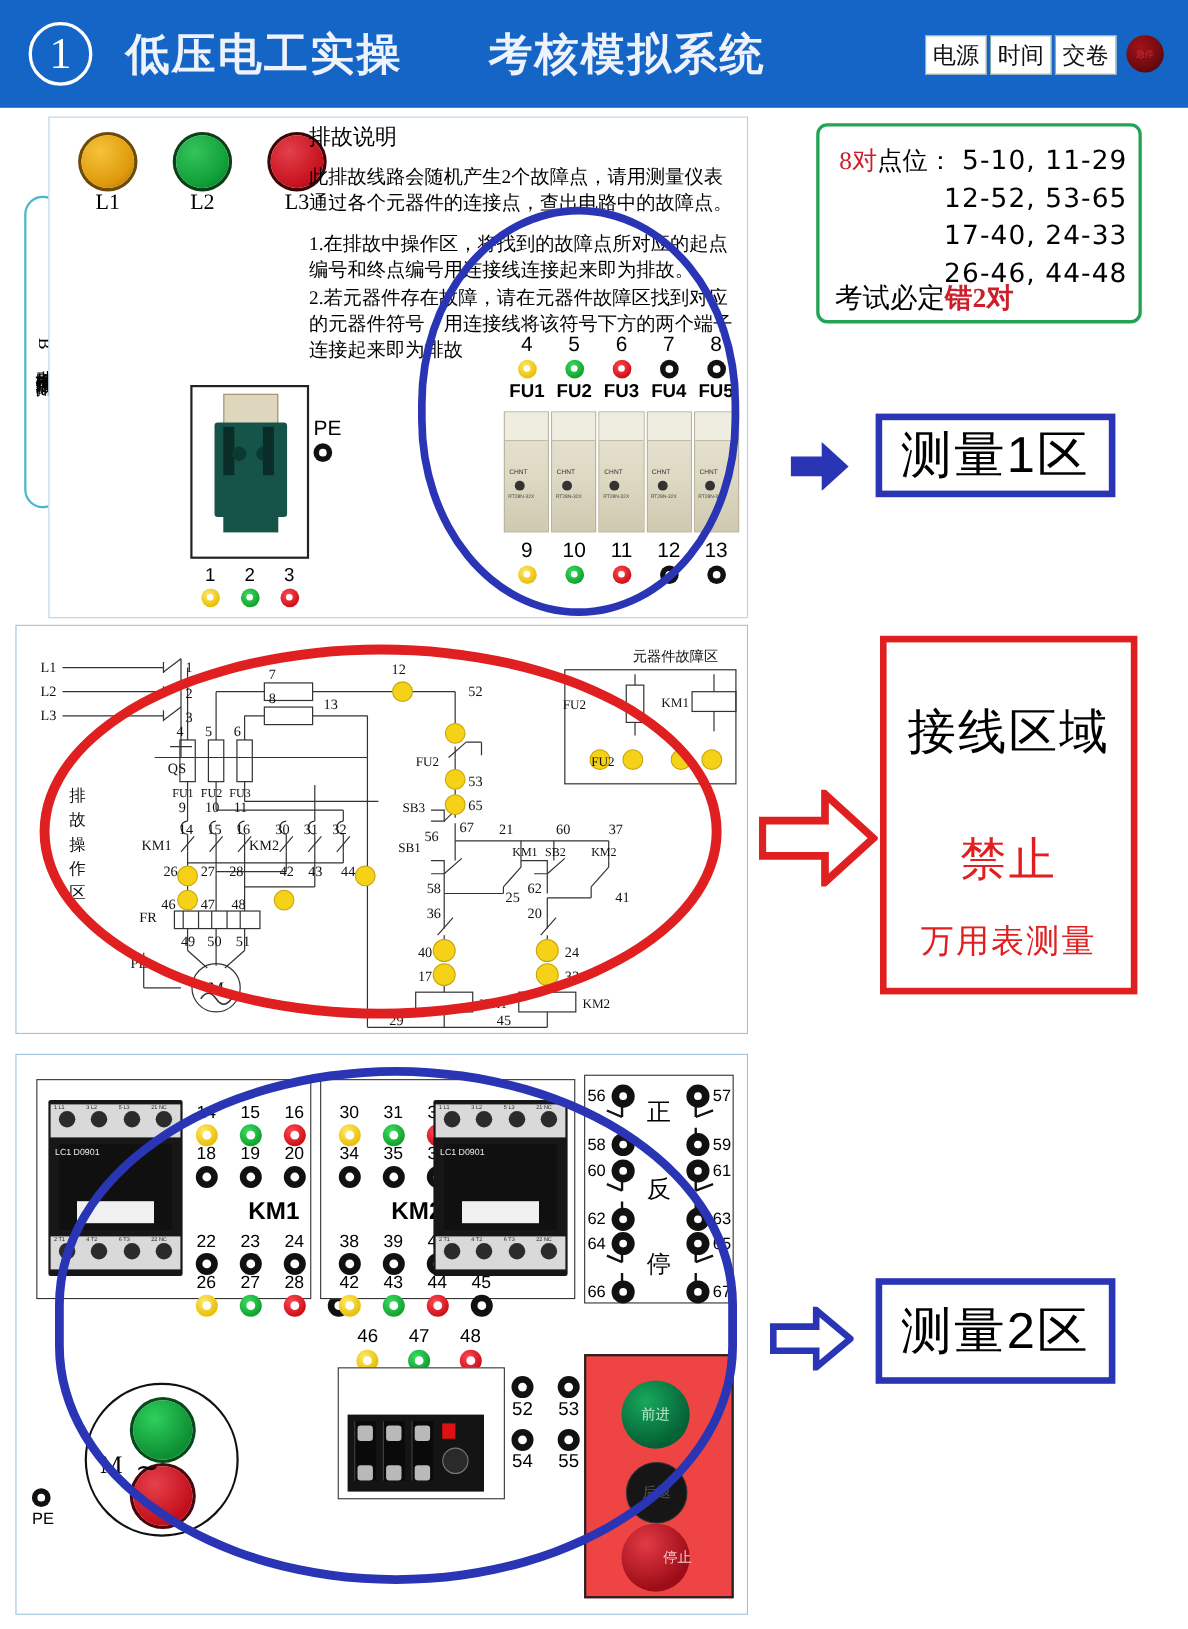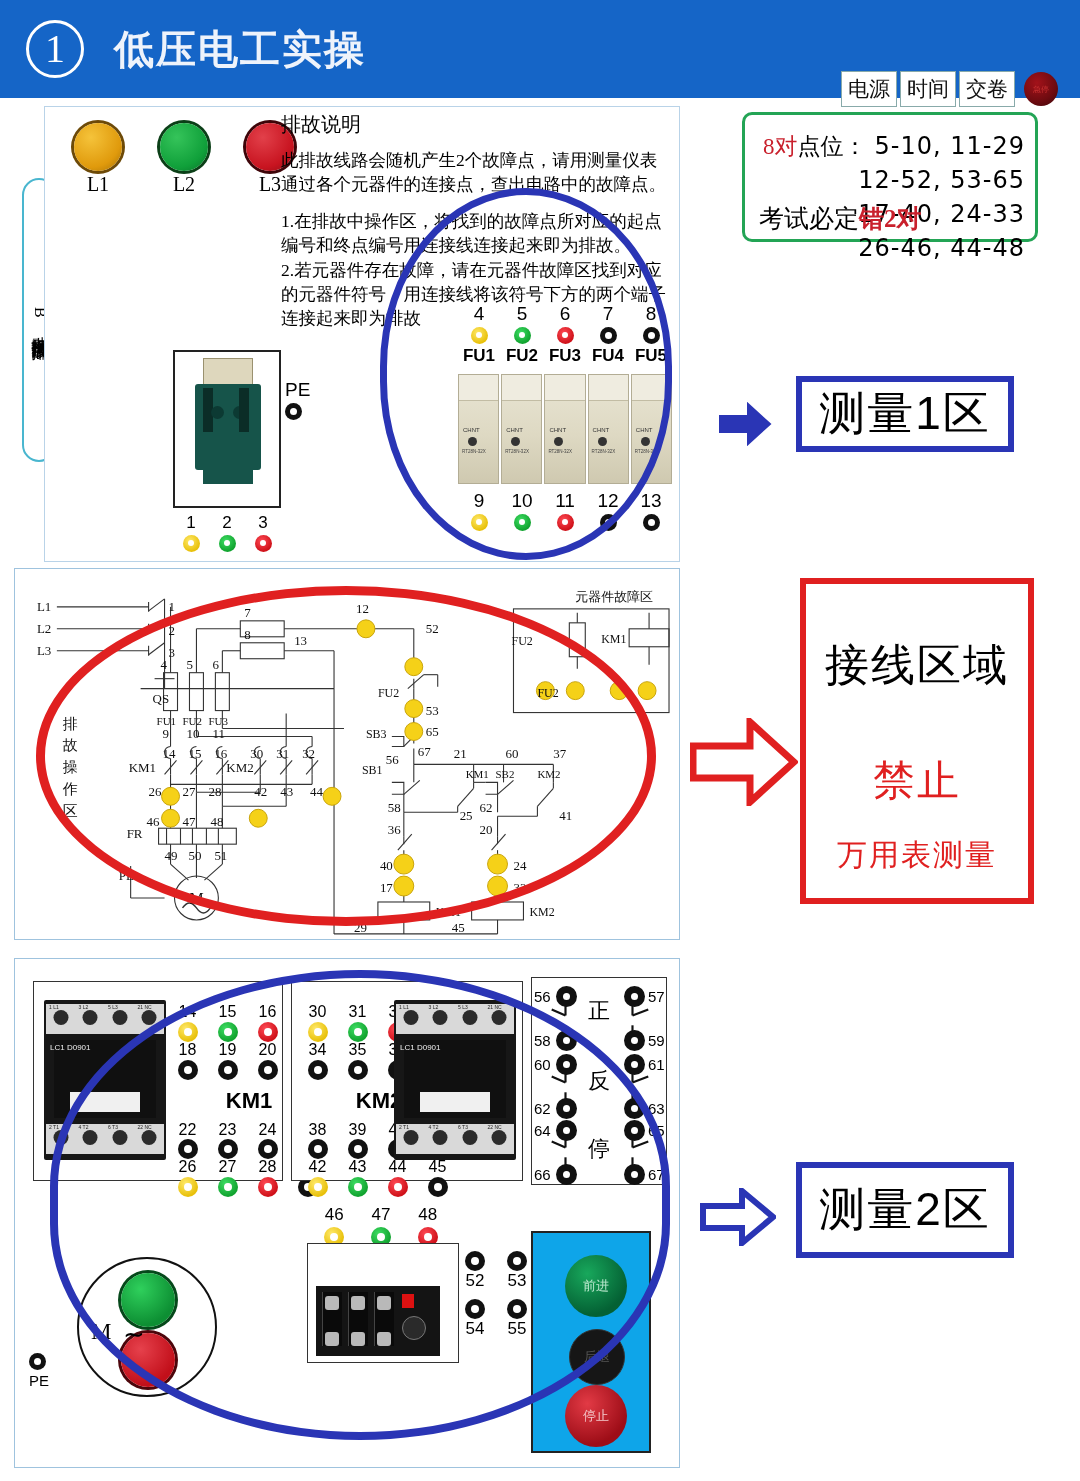--- a/index.html
+++ b/index.html
@@ -23,21 +23,21 @@
     font-family:"Liberation Serif","DejaVu Serif",serif;
   }
   .hdr-t1 {
     color:#eef3fb; font-size:40px; margin-left:30px; letter-spacing:2px;
     font-family:Liberation Serif, serif; font-weight:bold;
   }
   .hdr-t2 {
     color:#eef3fb; font-size:40px; margin-left:78px; letter-spacing:2px;
     font-family:"Liberation Serif","DejaVu Serif",serif; font-weight:bold;
   }
-  .hdr-btns { position:absolute; right:22px; top:32px; display:flex; align-items:center; gap:3px;margin-top:39px; }
+  .hdr-btns { position:absolute; right:22px; top:32px; display:flex; align-items:flex-start; gap:3px; }
   .hdr-btn {
     background:#fff; color:#111; font-size:21px; padding:3px 6px;
     border:1px solid #8aa; font-family:"Liberation Serif","DejaVu Serif",serif;
   }
   .hdr-dot {
     width:34px; height:34px; border-radius:50%;
     background:radial-gradient(circle at 38% 32%, #a3121a 0%, #6d0b10 60%, #3a060a 100%);
     margin-left:6px; position:relative;
   }
   .hdr-dot span{
@@ -107,21 +107,21 @@
   .fuse-unit .knob { position:absolute; left:9px; top:62px; width:9px; height:9px; border-radius:50%; background:#333; }
   .fuse-unit .spec { position:absolute; left:3px; top:74px; font-size:4.5px; color:#444; line-height:1.25; }
 
   .ellipse-blue {
     position:absolute; left:380px; top:188px; width:292px; height:372px;
     border:7px solid #2a35b5; border-radius:50%/48%;
   }
 
   
   .greenbox {
-    position:absolute; left:742px; top:112px; width:296px; height:130px;
+    position:absolute; left:742px; top:112px; width:296px; height:182px;
     border:3px solid #23a455; border-radius:10px; background:#fff;
   }
   .gb-l1 { position:absolute; left:18px; top:16px; font-size:23px; font-family:"Liberation Serif","DejaVu Serif",serif; }
   .gb-l1 b { color:#c9202c; font-weight:normal; }
   .gb-rows { position:absolute; right:10px; top:14px; text-align:right; font-family:"DejaVu Sans",sans-serif; }
   .gb-rows div { font-size:24px; line-height:1.42; letter-spacing:1px; }
   .gb-foot { position:absolute; left:14px; bottom:4px; font-size:25px; font-family:"Liberation Serif","DejaVu Serif",serif; }
   .gb-foot b { color:#c9202c; font-weight:bold; }
 
   
@@ -191,39 +191,40 @@
 
   .pe2 { position:absolute; left:14px; top:394px; }
 
   
   .relay { position:absolute; left:8px; top:42px; width:124px; height:70px; background:#141414; }
   .relay .rb { position:absolute; top:6px; width:20px; height:54px; background:#0a0a0a; border-left:1px solid #444; }
   .relay .sc { position:absolute; width:14px; height:14px; border-radius:3px; background:#b9b9b9; }
   .relay .redb { position:absolute; left:86px; top:8px; width:12px; height:14px; background:#d11; }
   .relay .dial { position:absolute; left:86px; top:30px; width:24px; height:24px; border-radius:50%; background:#2a2a2a; border:1px solid #777; }
 
-  .blackpanel { position:absolute; left:516px; top:272px; width:120px; height:222px; background:#0ea5e9; border:2px solid #222; }
+  .blackpanel { position:absolute; left:516px; top:272px; width:136px; height:222px; background:#ef4444; border:2px solid #222; }
   .bp-g { position:absolute; left:32px; top:22px; width:62px; height:62px; border-radius:50%;
           background:radial-gradient(circle at 36% 30%,#18a85c,#046134 70%); }
   .bp-k { position:absolute; left:36px; top:96px; width:56px; height:56px; border-radius:50%; background:#161616; border:1px solid #333; }
   .bp-r { position:absolute; left:32px; top:152px; width:62px; height:62px; border-radius:50%;
           background:radial-gradient(circle at 36% 30%,#e23a45,#9d0d17 70%); }
   .bp-txt { position:absolute; width:100%; text-align:center; top:22px; font-size:13px; color:#bde8cf; font-family:"Liberation Serif",serif; }
 
   .ellipse-blue2 {
     position:absolute; left:50px; top:970px; width:620px; height:470px;
     border:8px solid #2a35b5; border-radius:50%/46%;
   }
 </style>
 </head>
 <body>
 
 <div class="header">
   <div class="hdr-num">1</div>
   <div class="hdr-t1">低压电工实操</div>
+  <div class="hdr-t2">考核模拟系统</div>
   <div class="hdr-btns">
     <div class="hdr-btn">电源</div>
     <div class="hdr-btn">时间</div>
     <div class="hdr-btn">交卷</div>
     <div class="hdr-dot">
         <span>急停</span>
       </div>
   </div>
 </div>
 
@@ -1046,21 +1047,21 @@
   </div>
 
   <div class="blackpanel">
     <div class="bp-g">
         <div class="bp-txt">前进</div>
       </div>
     <div class="bp-k">
         <div class="bp-txt" style="top:18px; color:#555;">后退</div>
       </div>
     <div class="bp-r">
-        <div class="bp-txt" style="color:#f3c9cc;">停止</div>
+        <div class="bp-txt" style="color:#f3c9cc;margin-left:20px;">停止</div>
       </div>
   </div>
 
   <div class="motorcircle">
     <div class="mc-g"></div>
     <div class="mc-r"></div>
     <div class="mc-m">M</div>
     <div class="mc-w">∼</div>
   </div>
   <div class="pe2">

